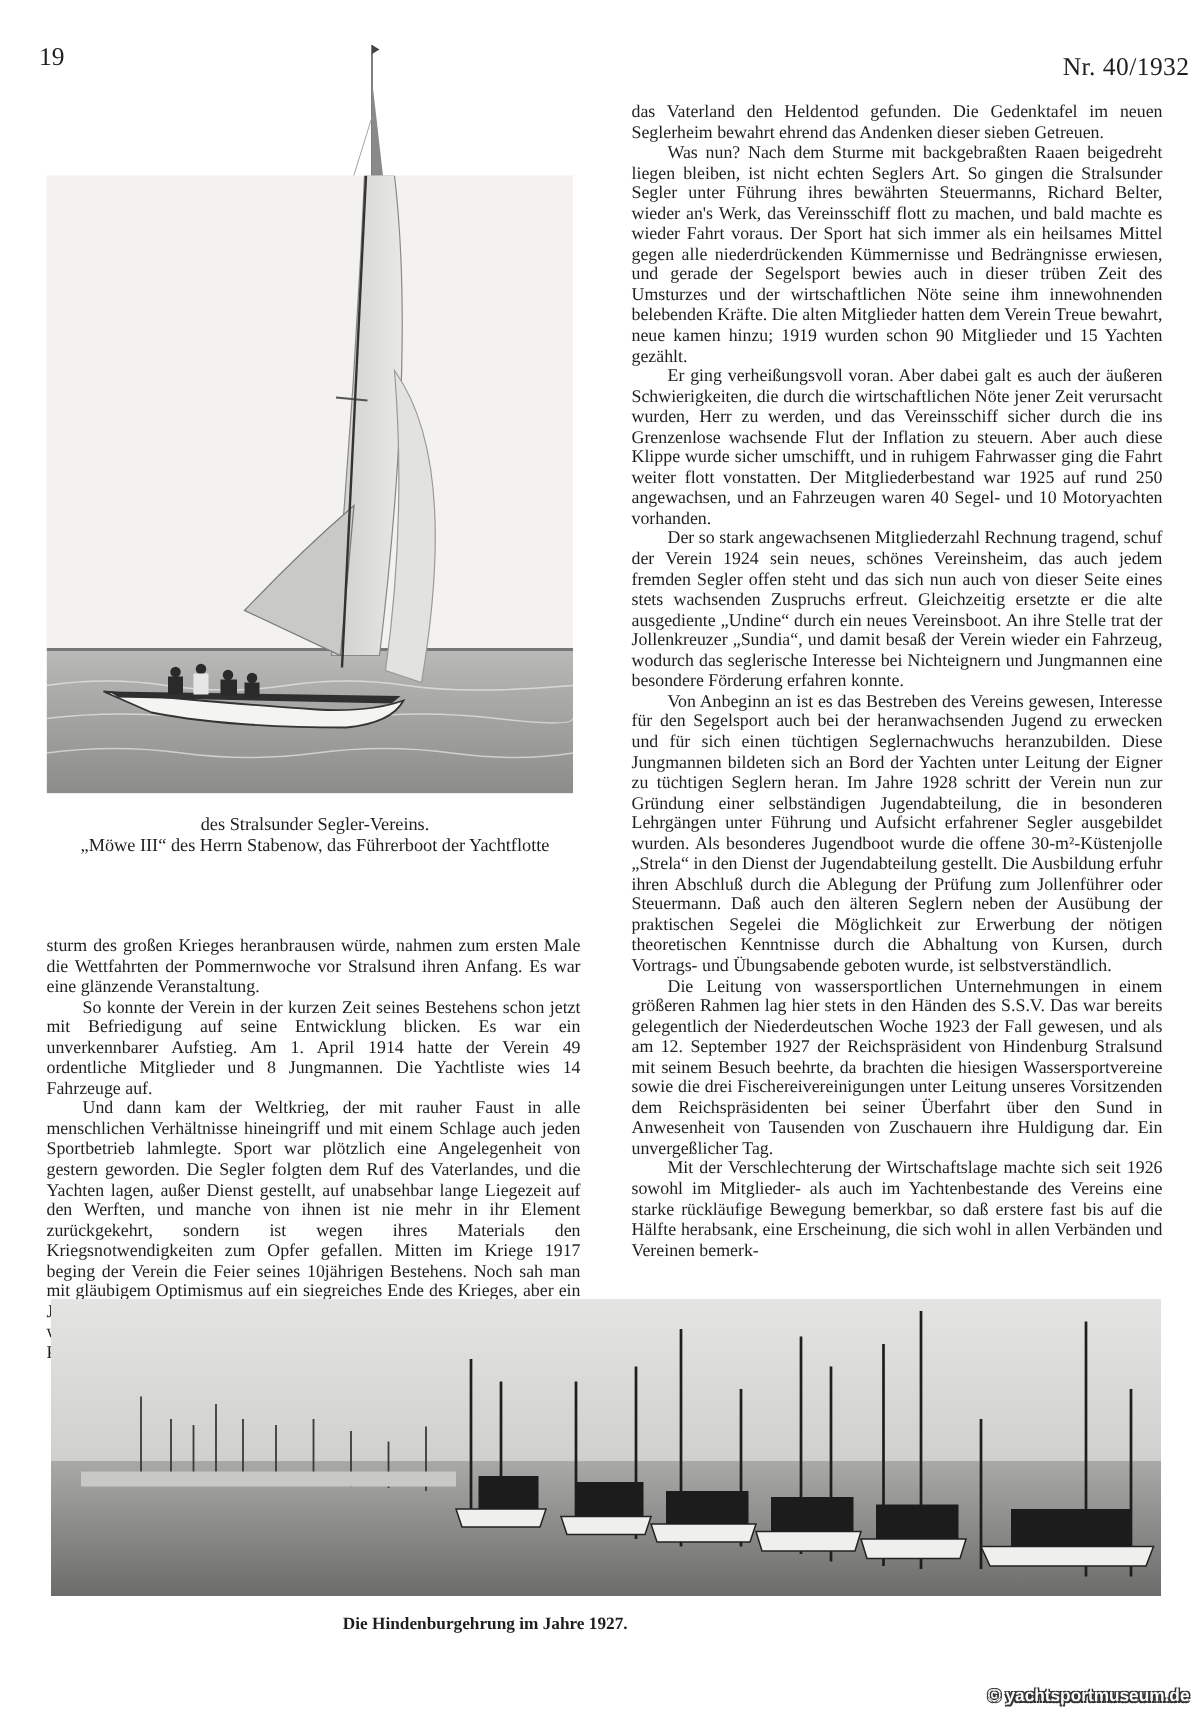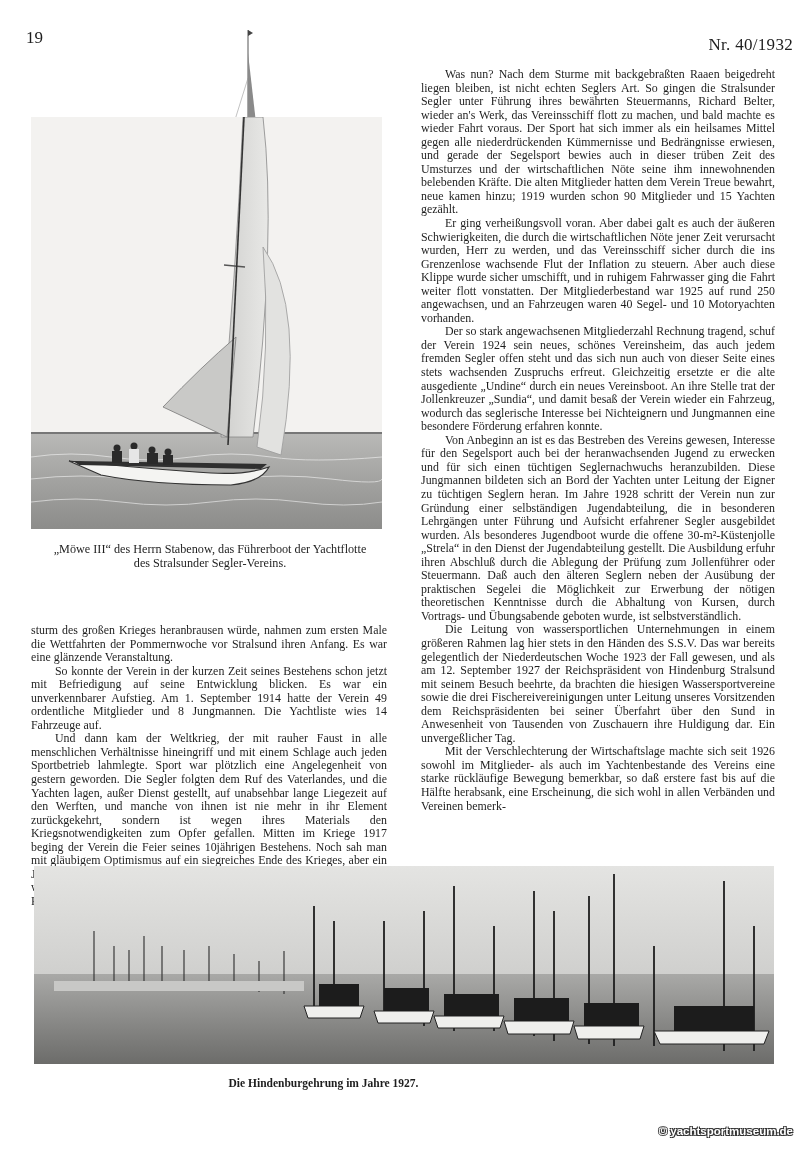--- a/index.html
+++ b/index.html
@@ -86,31 +86,32 @@
         <rect x="98" y="332" width="10" height="14" fill="#e6e6e6"></rect>
       <circle cx="121" cy="333" r="3.5"></circle>
         <rect x="116" y="336" width="11" height="11"></rect>
       <circle cx="137" cy="335" r="3.5"></circle>
         <rect x="132" y="338" width="10" height="10"></rect>
     </g>
   </svg>
 </div>
 
 <div class="caption-yacht">
+  <div>des Stralsunder Segler-Vereins.</div>
   <div>„Möwe III“ des Herrn Stabenow, das Führerboot der Yachtflotte</div>
-  <div>des Stralsunder Segler-Vereins.</div>
 </div>
 
 <div class="col col-left">
   <p>sturm des großen Krieges heranbrausen würde, nahmen zum ersten Male die Wettfahrten der Pommernwoche vor Stralsund ihren Anfang. Es war eine glänzende Veranstaltung.</p>
-  <p class="indent">So konnte der Verein in der kurzen Zeit seines Bestehens schon jetzt mit Befriedigung auf seine Entwicklung blicken. Es war ein unverkennbarer Aufstieg. Am 1. September 1914 hatte der Verein 49 ordentliche Mitglieder und 8 Jungmannen. Die Yachtliste wies 14 Fahrzeuge auf.</p>
+  <p class="indent">So konnte der Verein in der kurzen Zeit seines Bestehens schon jetzt mit Befriedigung auf seine Entwicklung blicken. Es war ein unverkennbarer Aufstieg. Am 1. April 1914 hatte der Verein 49 ordentliche Mitglieder und 8 Jungmannen. Die Yachtliste wies 14 Fahrzeuge auf.</p>
   <p class="indent">Und dann kam der Weltkrieg, der mit rauher Faust in alle menschlichen Verhältnisse hineingriff und mit einem Schlage auch jeden Sportbetrieb lahmlegte. Sport war plötzlich eine Angelegenheit von gestern geworden. Die Segler folgten dem Ruf des Vaterlandes, und die Yachten lagen, außer Dienst gestellt, auf unabsehbar lange Liegezeit auf den Werften, und manche von ihnen ist nie mehr in ihr Element zurückgekehrt, sondern ist wegen ihres Materials den Kriegsnotwendigkeiten zum Opfer gefallen. Mitten im Kriege 1917 beging der Verein die Feier seines 10jährigen Bestehens. Noch sah man mit gläubigem Optimismus auf ein siegreiches Ende des Krieges, aber ein Jahr später kam der Zusammenbruch. Die großen Opfer des Krieges waren vergeblich dargebracht. Auch Stralsunder Segler hatten in treuer Pflichterfüllung für</p>
 </div>
 
 <div class="col col-right">
+  <p>das Vaterland den Heldentod gefunden. Die Gedenktafel im neuen Seglerheim bewahrt ehrend das Andenken dieser sieben Getreuen.</p>
   <p class="indent">Was nun? Nach dem Sturme mit backgebraßten Raaen beigedreht liegen bleiben, ist nicht echten Seglers Art. So gingen die Stralsunder Segler unter Führung ihres bewährten Steuermanns, Richard Belter, wieder an's Werk, das Vereinsschiff flott zu machen, und bald machte es wieder Fahrt voraus. Der Sport hat sich immer als ein heilsames Mittel gegen alle niederdrückenden Kümmernisse und Bedrängnisse erwiesen, und gerade der Segelsport bewies auch in dieser trüben Zeit des Umsturzes und der wirtschaftlichen Nöte seine ihm innewohnenden belebenden Kräfte. Die alten Mitglieder hatten dem Verein Treue bewahrt, neue kamen hinzu; 1919 wurden schon 90 Mitglieder und 15 Yachten gezählt.</p>
   <p class="indent">Er ging verheißungsvoll voran. Aber dabei galt es auch der äußeren Schwierigkeiten, die durch die wirtschaftlichen Nöte jener Zeit verursacht wurden, Herr zu werden, und das Vereinsschiff sicher durch die ins Grenzenlose wachsende Flut der Inflation zu steuern. Aber auch diese Klippe wurde sicher umschifft, und in ruhigem Fahrwasser ging die Fahrt weiter flott vonstatten. Der Mitgliederbestand war 1925 auf rund 250 angewachsen, und an Fahrzeugen waren 40 Segel- und 10 Motoryachten vorhanden.</p>
   <p class="indent">Der so stark angewachsenen Mitgliederzahl Rechnung tragend, schuf der Verein 1924 sein neues, schönes Vereinsheim, das auch jedem fremden Segler offen steht und das sich nun auch von dieser Seite eines stets wachsenden Zuspruchs erfreut. Gleichzeitig ersetzte er die alte ausgediente „Undine“ durch ein neues Vereinsboot. An ihre Stelle trat der Jollenkreuzer „Sundia“, und damit besaß der Verein wieder ein Fahrzeug, wodurch das seglerische Interesse bei Nichteignern und Jungmannen eine besondere Förderung erfahren konnte.</p>
   <p class="indent">Von Anbeginn an ist es das Bestreben des Vereins gewesen, Interesse für den Segelsport auch bei der heranwachsenden Jugend zu erwecken und für sich einen tüchtigen Seglernachwuchs heranzubilden. Diese Jungmannen bildeten sich an Bord der Yachten unter Leitung der Eigner zu tüchtigen Seglern heran. Im Jahre 1928 schritt der Verein nun zur Gründung einer selbständigen Jugendabteilung, die in besonderen Lehrgängen unter Führung und Aufsicht erfahrener Segler ausgebildet wurden. Als besonderes Jugendboot wurde die offene 30-m²-Küstenjolle „Strela“ in den Dienst der Jugendabteilung gestellt. Die Ausbildung erfuhr ihren Abschluß durch die Ablegung der Prüfung zum Jollenführer oder Steuermann. Daß auch den älteren Seglern neben der Ausübung der praktischen Segelei die Möglichkeit zur Erwerbung der nötigen theoretischen Kenntnisse durch die Abhaltung von Kursen, durch Vortrags- und Übungsabende geboten wurde, ist selbstverständlich.</p>
   <p class="indent">Die Leitung von wassersportlichen Unternehmungen in einem größeren Rahmen lag hier stets in den Händen des S.S.V. Das war bereits gelegentlich der Niederdeutschen Woche 1923 der Fall gewesen, und als am 12. September 1927 der Reichspräsident von Hindenburg Stralsund mit seinem Besuch beehrte, da brachten die hiesigen Wassersportvereine sowie die drei Fischereivereinigungen unter Leitung unseres Vorsitzenden dem Reichspräsidenten bei seiner Überfahrt über den Sund in Anwesenheit von Tausenden von Zuschauern ihre Huldigung dar. Ein unvergeßlicher Tag.</p>
   <p class="indent">Mit der Verschlechterung der Wirtschaftslage machte sich seit 1926 sowohl im Mitglieder- als auch im Yachtenbestande des Vereins eine starke rückläufige Bewegung bemerkbar, so daß erstere fast bis auf die Hälfte herabsank, eine Erscheinung, die sich wohl in allen Verbänden und Vereinen bemerk-</p>
 </div>
 
 <div class="photo-harbour">
   <svg width="740" height="198" viewBox="0 0 740 198">

